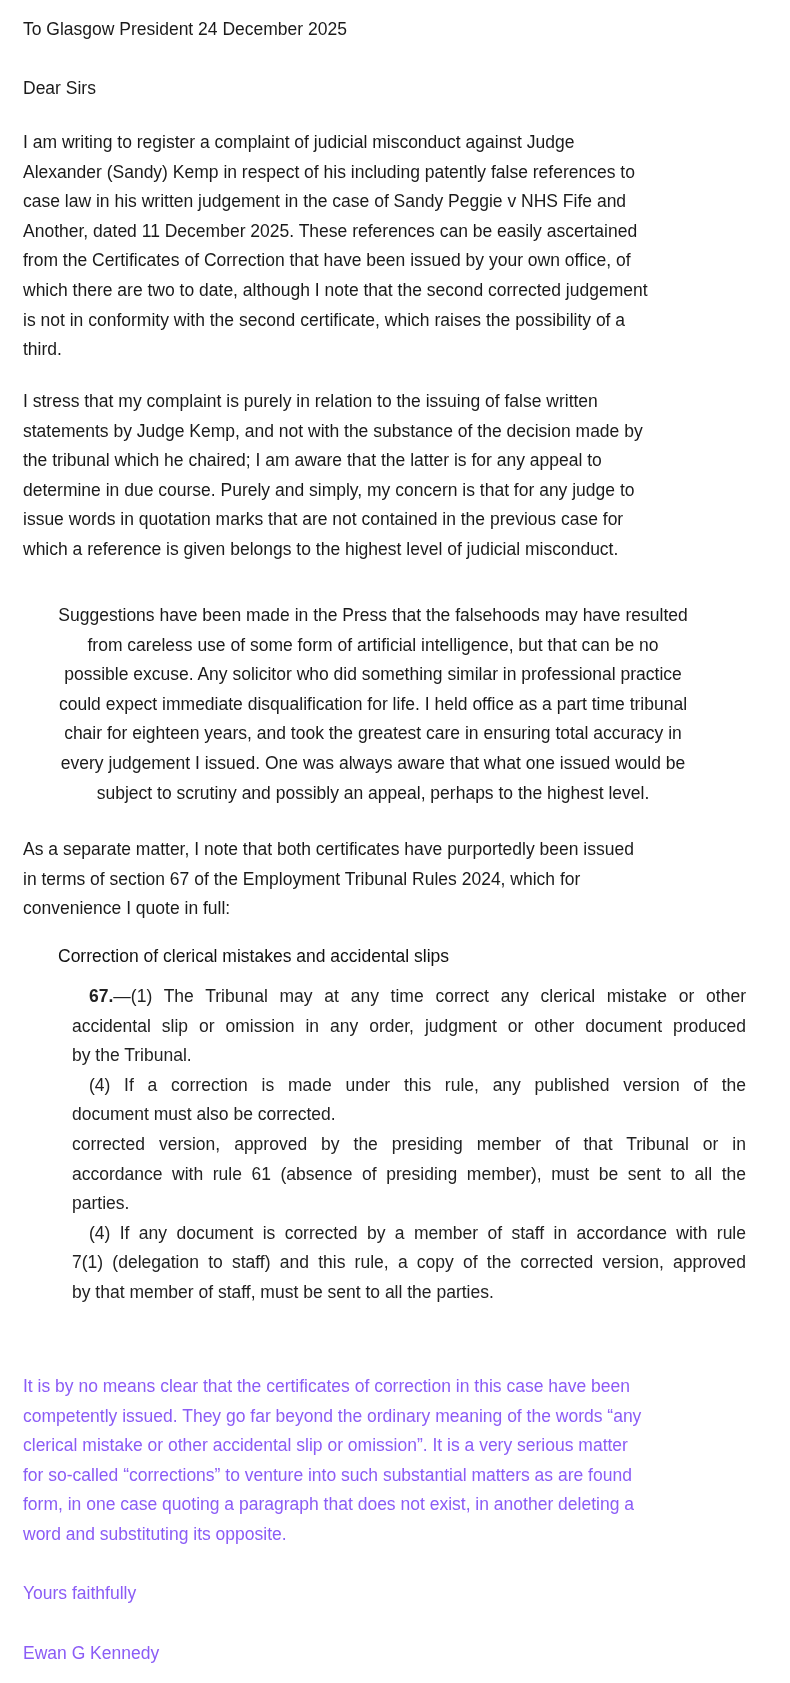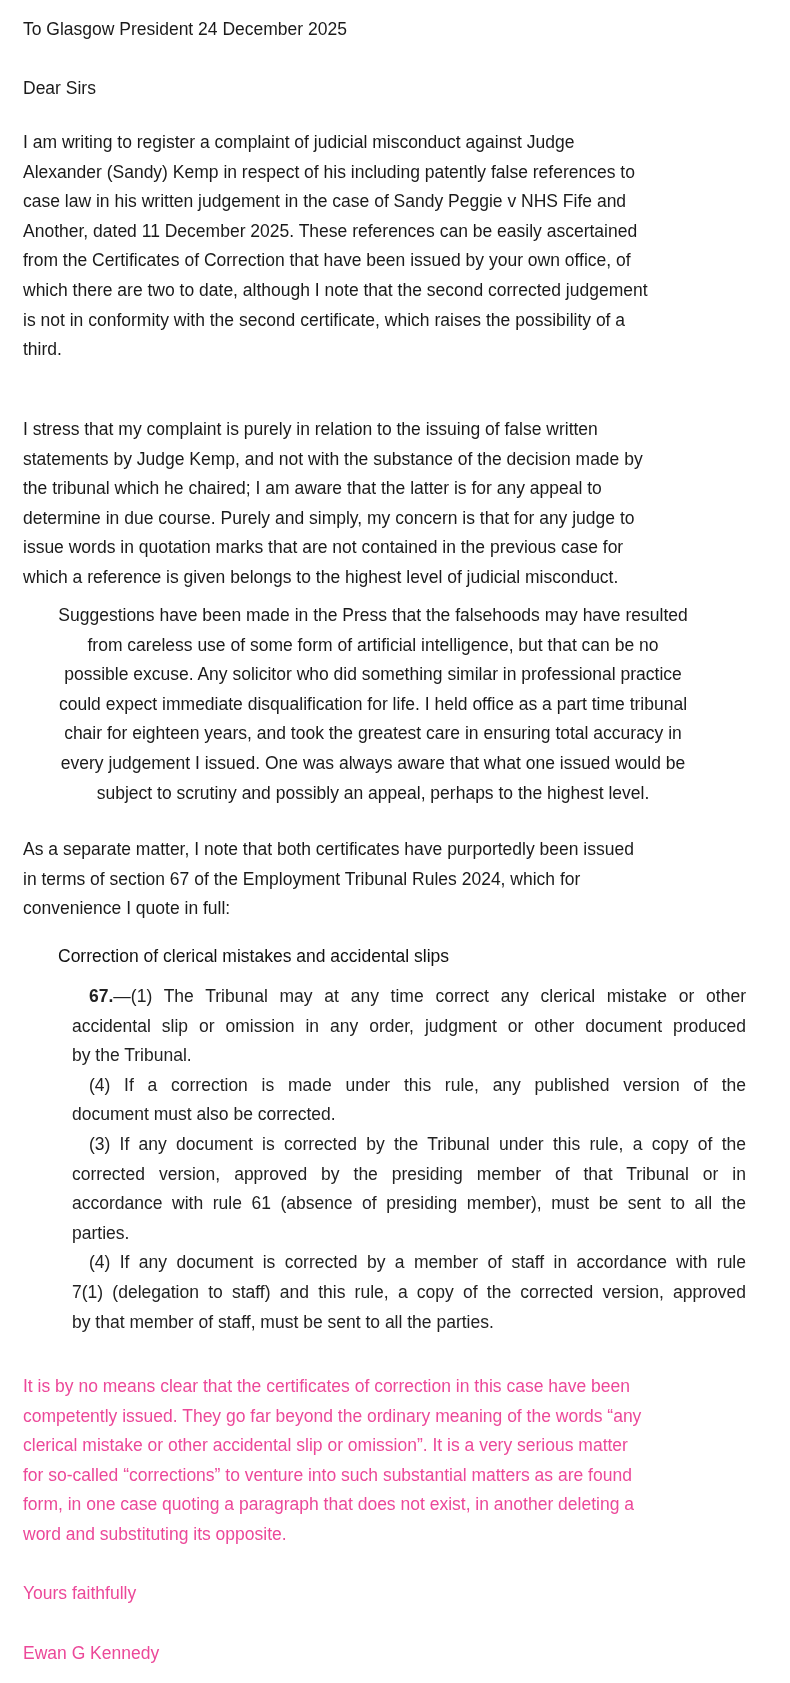--- a/index.html
+++ b/index.html
@@ -55,21 +55,21 @@
     text-align: justify;
     text-align-last: justify;
   }
   .quote .ln.last {
     text-align-last: left;
   }
   .quote .ln.indent {
     padding-left: 17px;
   }
   .bold { font-weight: bold; }
-  .grey { color: #ec4899; }
+  .grey { color: #8b5cf6; }
 </style>
 </head>
 <body>
 
 <div>
 
   <div class="line" style="top:19px;">To Glasgow President 24 December 2025</div>
 
   <div class="line" style="top:78px;">Dear Sirs</div>
 
@@ -77,21 +77,21 @@
     <span class="ln">I am writing to register a complaint of judicial misconduct against Judge</span>
     <span class="ln">Alexander (Sandy) Kemp in respect of his including patently false references to</span>
     <span class="ln">case law in his written judgement in the case of Sandy Peggie v NHS Fife and</span>
     <span class="ln">Another, dated 11 December 2025. These references can be easily ascertained</span>
     <span class="ln">from the Certificates of Correction that have been issued by your own office, of</span>
     <span class="ln">which there are two to date, although I note that the second corrected judgement</span>
     <span class="ln">is not in conformity with the second certificate, which raises the possibility of a</span>
     <span class="ln">third.</span>
   </div>
 
-  <div class="para" style="top:415px;">
+  <div class="para" style="top:387px;">
     <span class="ln">I stress that my complaint is purely in relation to the issuing of false written</span>
     <span class="ln">statements by Judge Kemp, and not with the substance of the decision made by</span>
     <span class="ln">the tribunal which he chaired; I am aware that the latter is for any appeal to</span>
     <span class="ln">determine in due course. Purely and simply, my concern is that for any judge to</span>
     <span class="ln">issue words in quotation marks that are not contained in the previous case for</span>
     <span class="ln">which a reference is given belongs to the highest level of judicial misconduct.</span>
   </div>
 
   <div class="para" style="top:601px;text-align:center;">
     <span class="ln">Suggestions have been made in the Press that the falsehoods may have resulted</span>
@@ -110,21 +110,20 @@
   </div>
 
   <div class="quote-heading" style="top:946px;">Correction of clerical mistakes and accidental slips</div>
 
   <div class="quote" style="top:982px;">
     <span class="ln indent"><span class="bold">67.</span><span>—(1) The Tribunal may at any time correct any clerical mistake or other</span></span>
     <span class="ln">accidental slip or omission in any order, judgment or other document produced</span>
     <span class="ln last">by the Tribunal.</span>
     <span class="ln indent">(4) If a correction is made under this rule, any published version of the</span>
     <span class="ln last">document must also be corrected.</span>
-    <span class="ln indent">(3) If any document is corrected by the Tribunal under this rule, a copy of the</span>
     <span class="ln">corrected version, approved by the presiding member of that Tribunal or in</span>
     <span class="ln">accordance with rule 61 (absence of presiding member), must be sent to all the</span>
     <span class="ln last">parties.</span>
     <span class="ln indent">(4) If any document is corrected by a member of staff in accordance with rule</span>
     <span class="ln">7(1) (delegation to staff) and this rule, a copy of the corrected version, approved</span>
     <span class="ln last">by that member of staff, must be sent to all the parties.</span>
   </div>
 
   <div class="para grey" style="top:1372px;">
     <span class="ln">It is by no means clear that the certificates of correction in this case have been</span>

